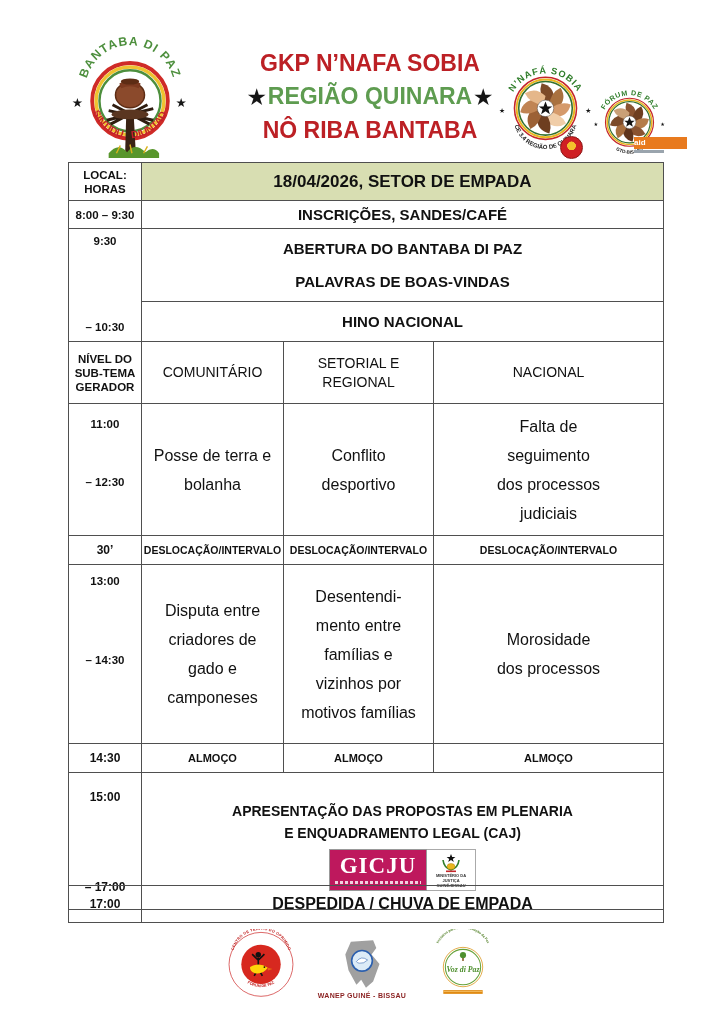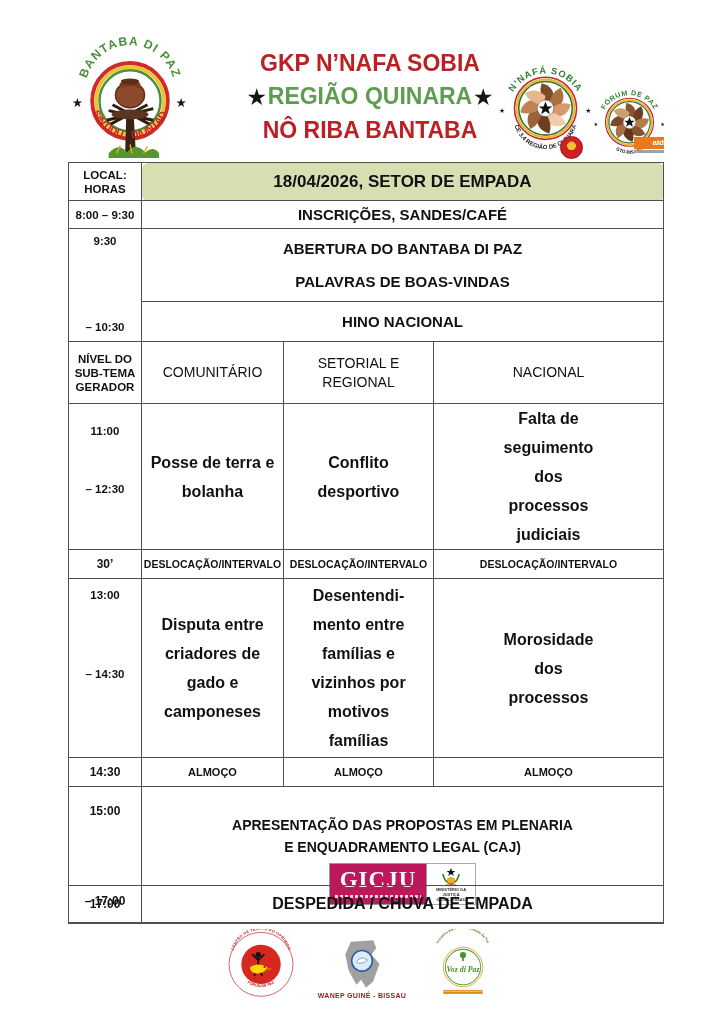--- a/index.html
+++ b/index.html
@@ -10,34 +10,34 @@
   .logo-left{position:absolute;left:70px;top:33px;width:120px;height:128px;}
   .title{position:absolute;left:224px;top:47px;width:292px;text-align:center;font-weight:bold;font-size:23px;line-height:33px;}
   .t-red{color:#bc2025;}
   .t-green{color:#5e9c50;}
   .star{color:#161616;font-size:20px;margin:0 2px;font-weight:bold;}
   .logo-nnafa{position:absolute;left:497px;top:55px;width:97px;height:97px;}
   .logo-forum{position:absolute;left:592px;top:81px;width:75px;height:75px;}
   .badge-red{position:absolute;left:560px;top:136px;width:21px;height:21px;border-radius:50%;
     background:radial-gradient(circle at 50% 42%,#f3c12c 0 26%,#cf2024 28% 100%);border:1px solid #8a1414;}
   .badge-aid{position:absolute;left:634px;top:137px;width:30px;height:17px;}
-  .aid-word{display:block;width:30px;height:12px;background:#e87a1e;color:#fff;font-size:8px;font-weight:bold;text-align:right;line-height:12px;}
+  .aid-word{display:block;width:53px;height:12px;background:#e87a1e;color:#fff;font-size:8px;font-weight:bold;text-align:left;line-height:12px;}
   .aid-bar{display:block;height:3px;background:#9aa4ad;margin-top:1px;}
   
   .sched{position:absolute;left:68px;border-collapse:collapse;table-layout:fixed;width:595px;}
   .sched.main{top:162px;}
   .sched.last{top:885px;}
   .sched td{border:1px solid #4f4f4f;text-align:center;vertical-align:middle;padding:0;overflow:hidden;color:#111;}
   .tc{font-weight:bold;font-size:11.5px;line-height:14px;}
-  .datecell{background:#d8deb2;font-size:17px;font-weight:bold;border-radius:6px;}
+  .datecell{background:#d8deb2;font-size:17px;font-weight:bold;}
   .c15{font-size:15px;font-weight:bold;}
   .lh33{line-height:33px;}
   .chead{font-size:14px;font-weight:normal;line-height:19px;}
   .chead .tw{max-width:112px;margin:0 auto;}
-  .topic{font-size:16px;font-weight:bold;line-height:29px;}
+  .topic{font-size:16px;font-weight:normal;line-height:29px;}
   .tw{margin:0 auto;}
   .tw-a{max-width:125px;}
   .tw-b{max-width:122px;}
   .tw-c{max-width:110px;}
   .mini{font-size:10.5px;font-weight:bold;}
   .c14{font-size:14px;font-weight:bold;line-height:22px;}
   .c16{font-size:16px;font-weight:bold;}
   .vs{display:flex;flex-direction:column;align-items:center;font-weight:bold;font-size:11.5px;}
   .vs3{height:100px;justify-content:space-between;padding:5px 0 7px;}
   .vs5{height:118px;padding-top:13px;}

